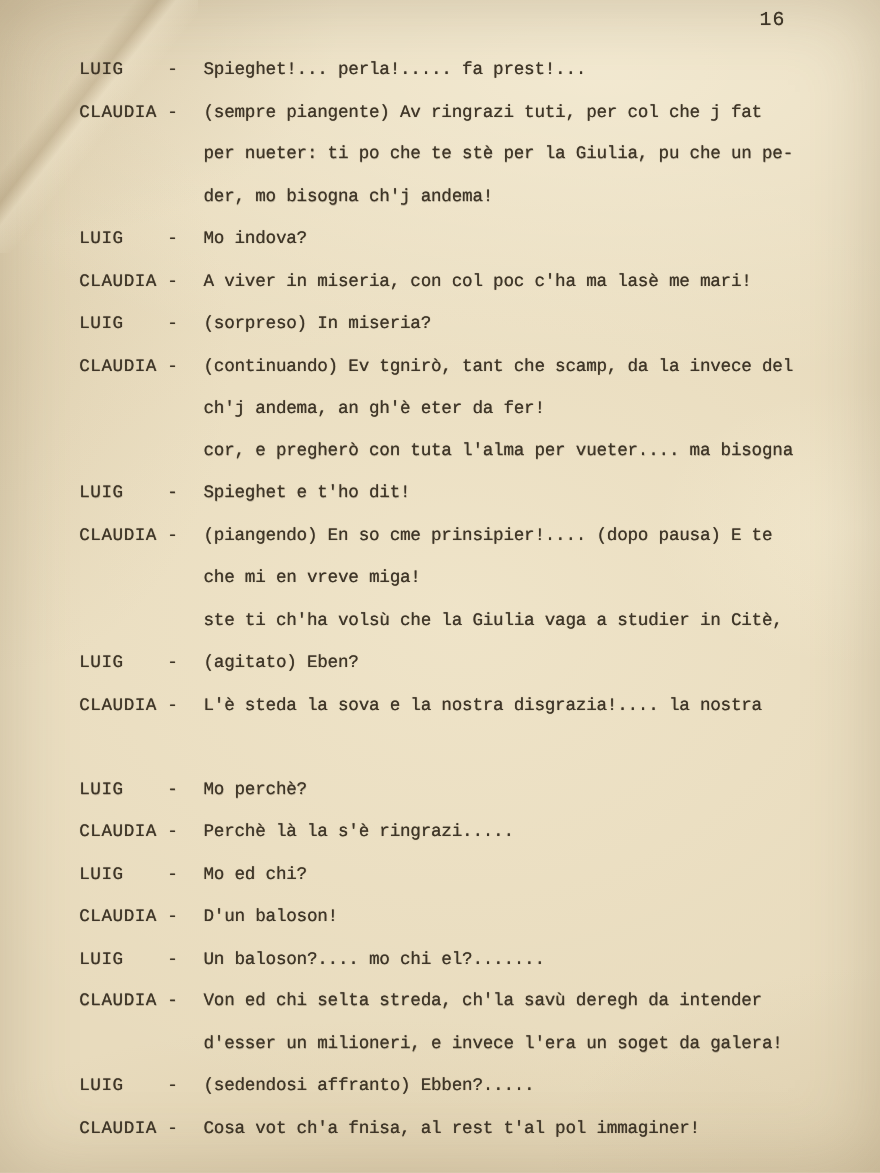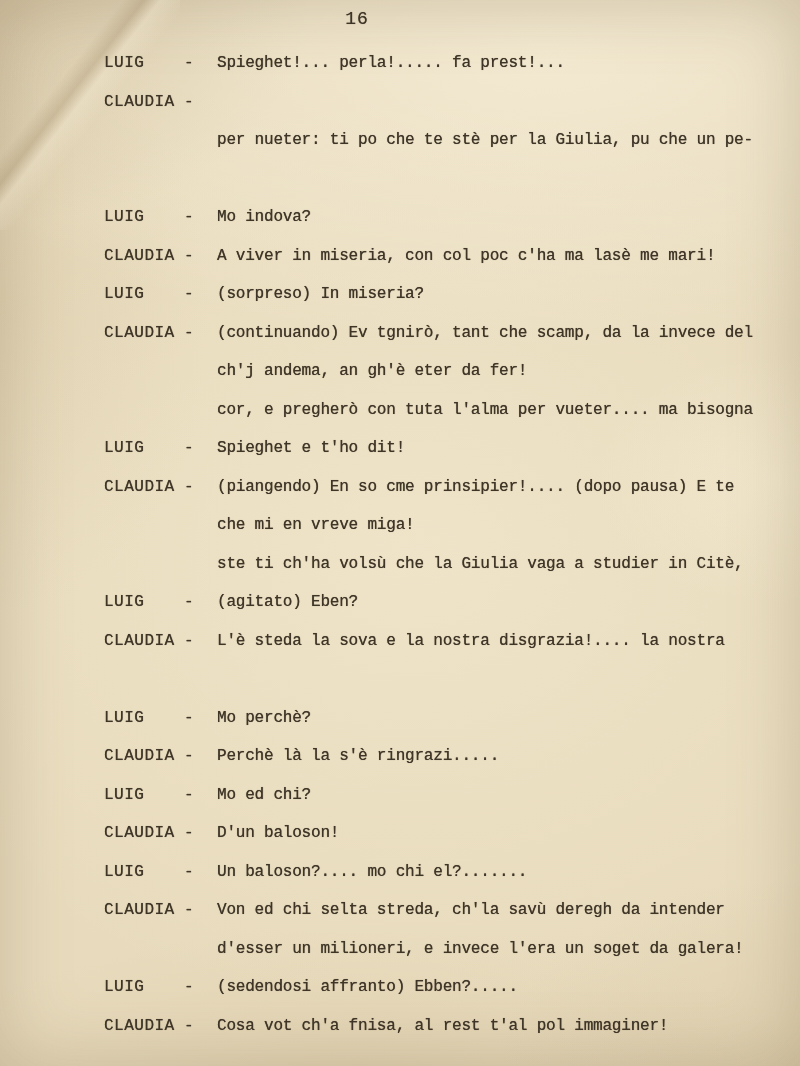--- a/index.html
+++ b/index.html
@@ -31,41 +31,41 @@
     left: -40px; top: -30px;
     width: 220px; height: 260px;
     background: linear-gradient(128deg, transparent 44%, rgba(150,128,92,0.28) 49%, rgba(245,236,212,0.35) 53%, transparent 60%);
     pointer-events: none;
   }
   .pageno {
     position: absolute;
     top: 9px;
     left: 0;
     width: 714px;            
-    text-align: center;
+    text-align: right;
     font-size: 18px;
     letter-spacing: 1px;
     text-shadow: 0 0 0.7px rgba(62,53,39,0.8);
   }
   .script {
     position: absolute;
     top: 44px;
     left: 0;
     right: 0;
   }
   .line {
     height: 38.5px;
     line-height: 38.5px;
     white-space: pre;
     display: flex;
     font-size: 16px;
     text-shadow: 0 0 0.7px rgba(62,53,39,0.75), 0.3px 0.3px 0 rgba(62,53,39,0.25);
   }
   .spk {
-    margin-left: 104px;
+    margin-left: 72px;
     width: 80px;
     flex: 0 0 auto;
     letter-spacing: 0.5px;
   }
   .sep {
     width: 15px;
     flex: 0 0 auto;
   }
   .txt {
     margin-left: 18px;
@@ -79,27 +79,27 @@
 
 <div class="page">
   <div class="crease"></div>
   <div class="pageno">16</div>
 
   <div class="script">
     <div class="line">
       <span class="spk">LUIG</span><span class="sep">-</span><span class="txt">Spieghet!... perla!..... fa prest!...</span>
     </div>
     <div class="line">
-      <span class="spk">CLAUDIA</span><span class="sep">-</span>
+      <span class="spk">CLAUDIA</span><span class="sep">-</span><span class="txt">(sempre piangente) Av ringrazi tuti, per col che j fat</span>
     </div>
     <div class="line">
       <span class="spk"></span><span class="sep"></span><span class="txt">per nueter: ti po che te stè per la Giulia, pu che un pe-</span>
     </div>
     <div class="line">
-      <span class="spk"></span><span class="sep"></span>
+      <span class="spk"></span><span class="sep"></span><span class="txt">der, mo bisogna ch'j andema!</span>
     </div>
     <div class="line">
       <span class="spk">LUIG</span><span class="sep">-</span><span class="txt">Mo indova?</span>
     </div>
     <div class="line">
       <span class="spk">CLAUDIA</span><span class="sep">-</span><span class="txt">A viver in miseria, con col poc c'ha ma lasè me mari!</span>
     </div>
     <div class="line">
       <span class="spk">LUIG</span><span class="sep">-</span><span class="txt">(sorpreso) In miseria?</span>
     </div>

